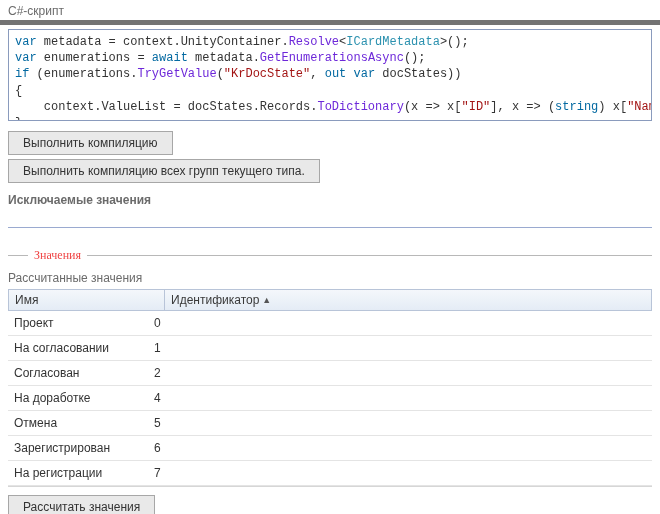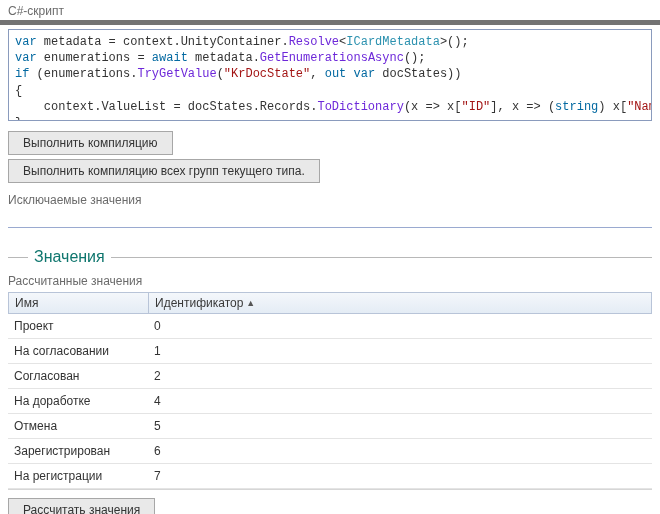--- a/index.html
+++ b/index.html
@@ -41,37 +41,39 @@
     background: #e9e9e9;
     border: 1px solid #a7a7a7;
     font-size: 12px;
     color: #333;
     cursor: pointer;
   }
   .field-label {
     color: #6b6b6b;
     font-size: 12px;
     padding: 8px 8px 2px 8px;
+    font-weight: bold;
   }
   .text-input {
     margin: 0 8px;
     border: none;
     border-bottom: 1px solid #9aaad0;
     width: calc(100% - 16px);
     font-size: 12px;
     padding: 2px 0;
     outline: none;
     background: transparent;
   }
   .group-header {
     display: flex;
     align-items: center;
     margin: 20px 8px 6px 8px;
-    color: #0f766e;
-    font-size: 16px;
+    color: #ef4444;
+    font-size: 12px;
+    font-family: Liberation Serif, serif;
   }
   .group-header .line-left {
     width: 20px;
     border-top: 1px solid #b8b8b8;
     margin-right: 6px;
   }
   .group-header .line-right {
     flex: 1;
     border-top: 1px solid #b8b8b8;
     margin-left: 6px;
@@ -94,21 +96,21 @@
     padding: 3px 6px;
     color: #3a3a3a;
     font-size: 12px;
     display: flex;
     align-items: center;
     gap: 3px;
   }
   .grid-header .col:first-child {
     border-right: 1px solid #b8c4d8;
   }
-  .col-name { width: 140px; }
+  .col-name { width: 156px; }
   .col-id { width: 130px; }
   .sort-icon {
     font-size: 9px;
     color: #555;
   }
   .grid-body .row {
     display: flex;
     border-bottom: 1px solid #e4e4e4;
     padding: 4px 0;
   }

